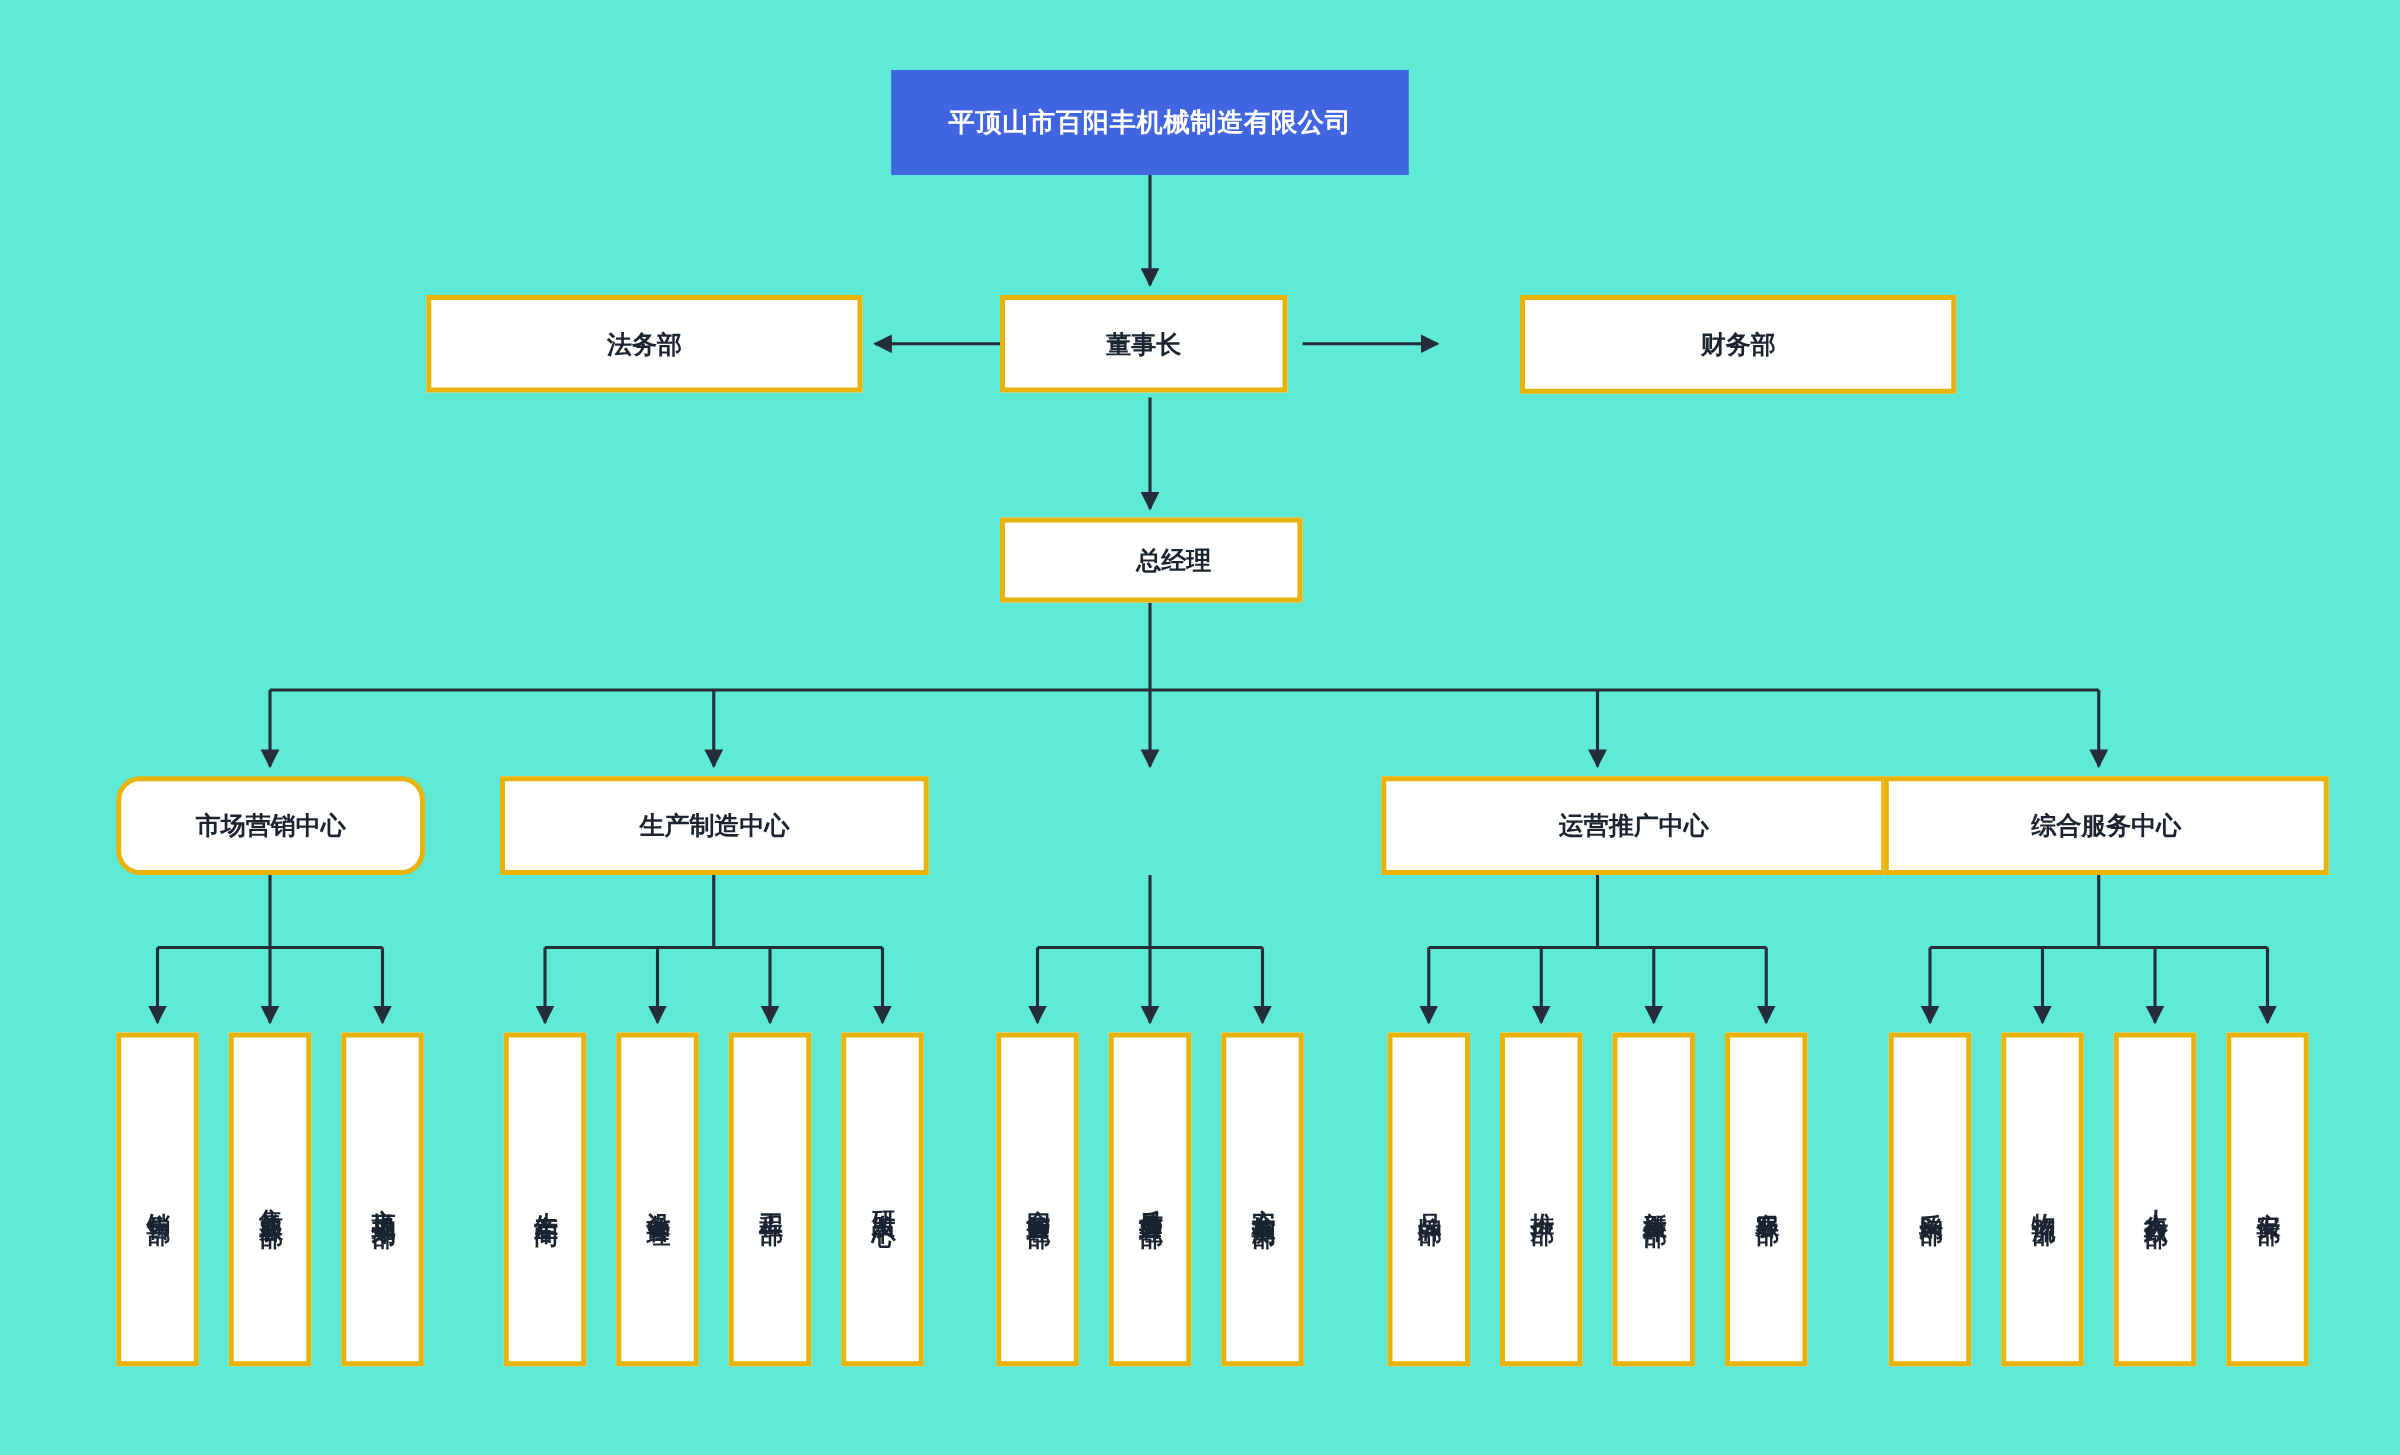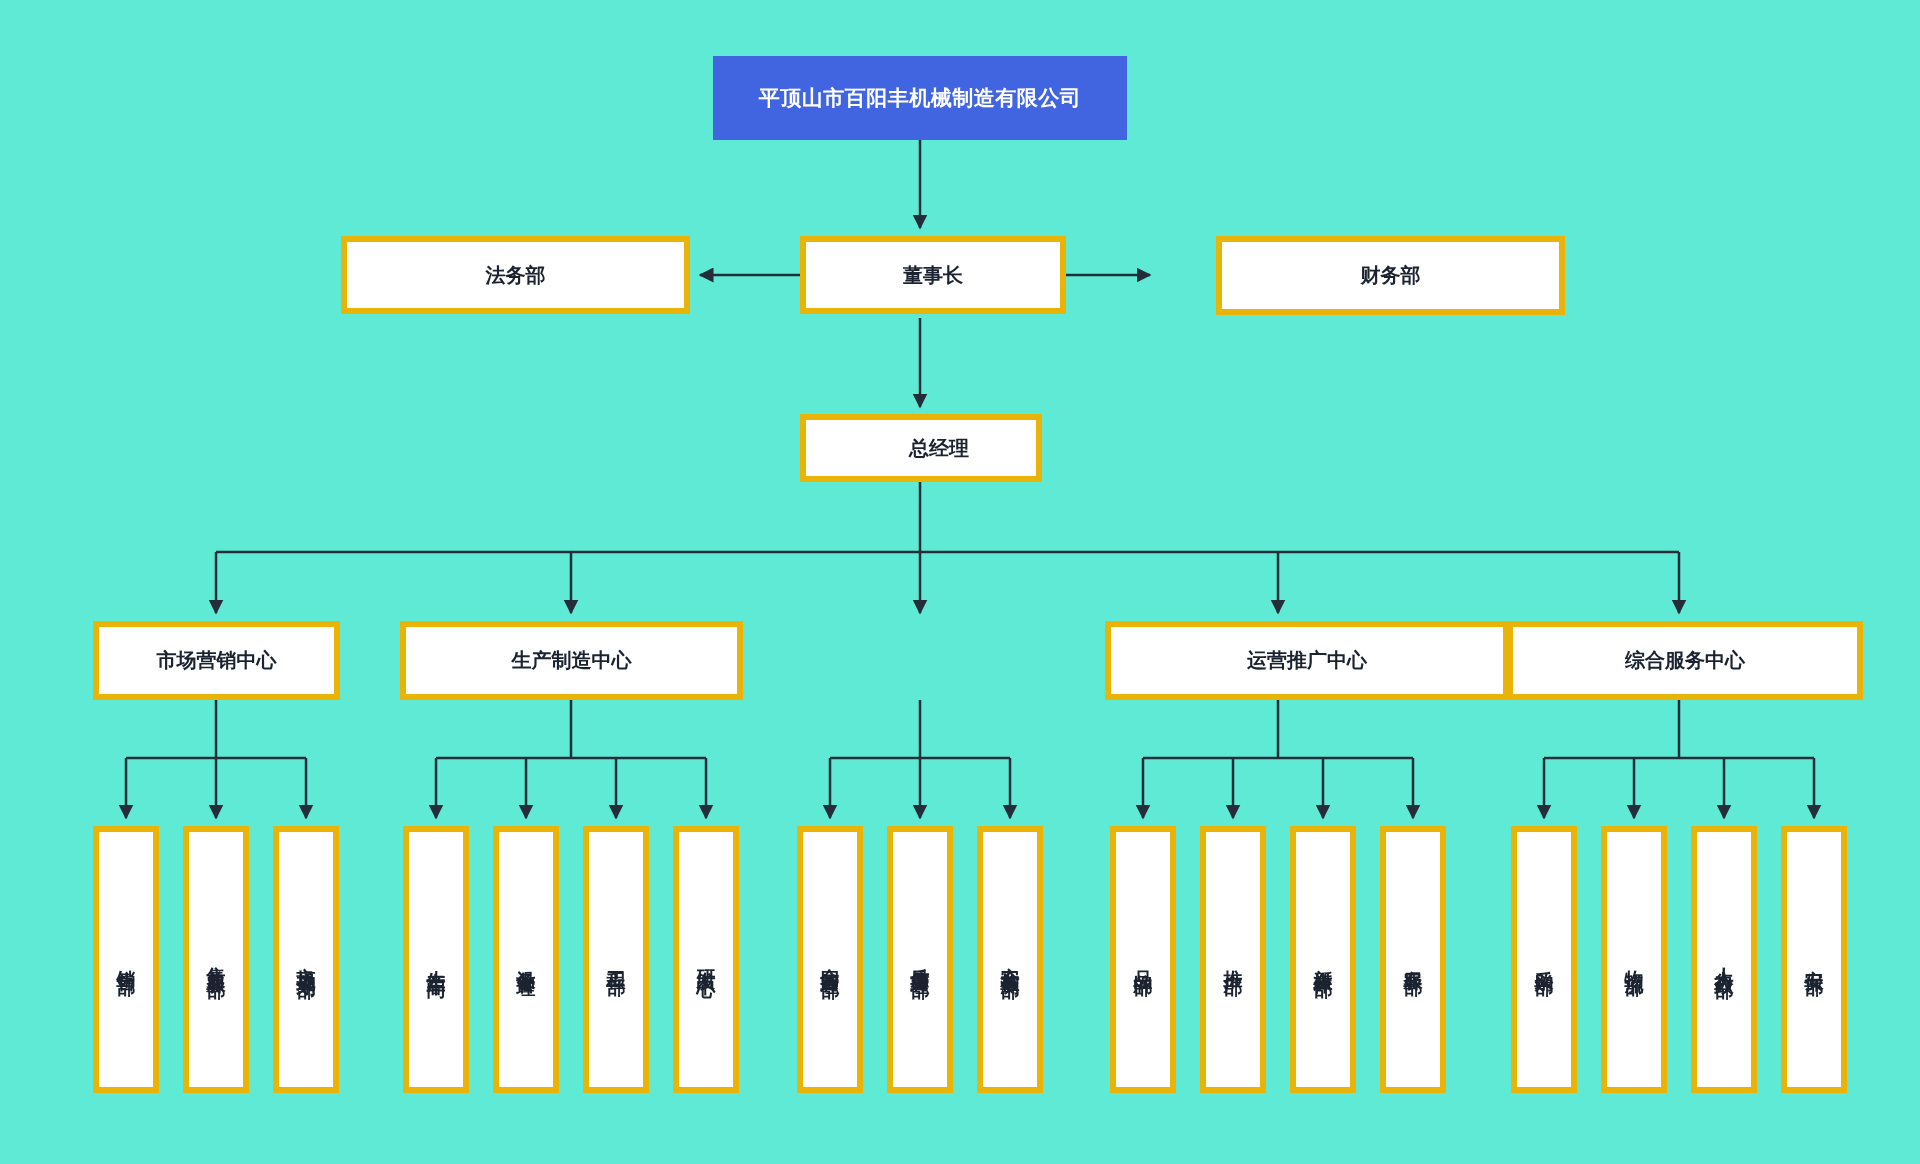--- a/index.html
+++ b/index.html
@@ -18,21 +18,21 @@
   
   #connectors {
     position: absolute;
     left: 0; top: 0;
     width: 1920px; height: 1164px;
     pointer-events: none;
   }
   
   .node {
     position: absolute;
-    border: 6px solid #eab308;
+    border: 4px solid #eab308;
     background: #ffffff;
     display: flex;
     align-items: center;
     justify-content: center;
     text-align: center;
     color: #1b2330;
     font-weight: bold;
   }
   .node.root {
     background: #4165e0;
@@ -126,33 +126,33 @@
   </svg>
 
   <div class="node root" style="left:713px; top:56px; width:414px; height:84px;">
     <span>平顶山市百阳丰机械制造有限公司</span>
   </div>
 
   <div class="node exec" style="left:341px; top:236px; width:349px; height:78px;">
     <span>法务部</span>
   </div>
 
-  <div class="node exec" style="left:800px; top:236px; width:266px; height:78px;">
+  <div class="node exec" style="left:800px; top:236px; width:230px; height:78px;">
     <span>董事长</span>
   </div>
 
   <div class="node exec" style="left:1216px; top:236px; width:349px; height:79px;">
     <span>财务部</span>
   </div>
 
   <div class="node exec" style="left:800px; top:414px; width:242px; height:68px;padding-left:36px;">
     <span>总经理</span>
   </div>
 
-  <div class="node center" style="left:93px; top:621px; width:247px; height:79px;">
+  <div class="node center" style="left:93px; top:621px; width:247px; height:79px;border-radius:19px;">
     <span>市场营销中心</span>
   </div>
 
   <div class="node center" style="left:400px; top:621px; width:343px; height:79px;">
     <span>生产制造中心</span>
   </div>
 
 
   <div class="node center" style="left:1105px; top:621px; width:404px; height:79px;">
     <span>运营推广中心</span>

